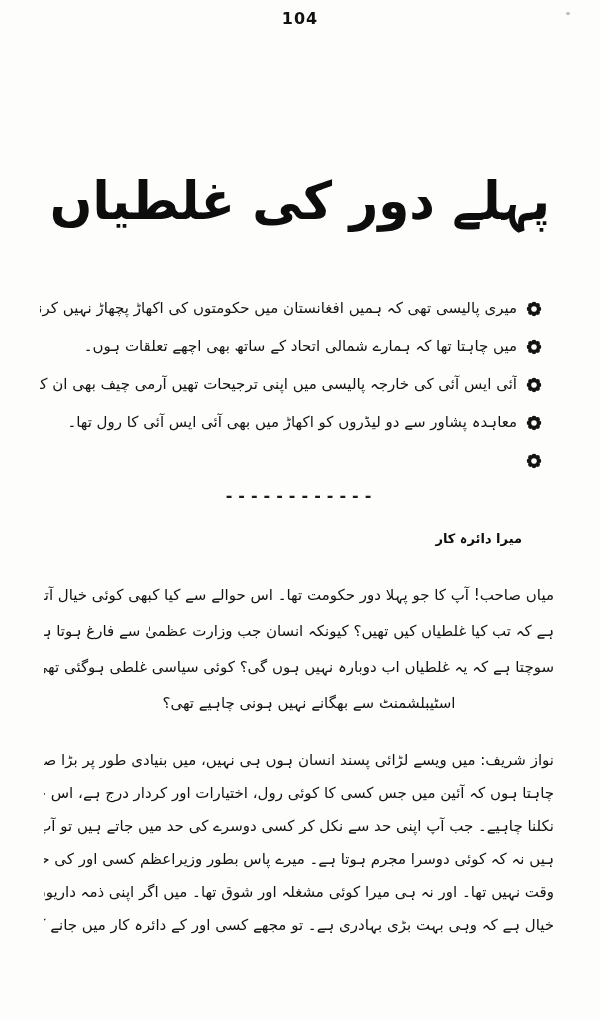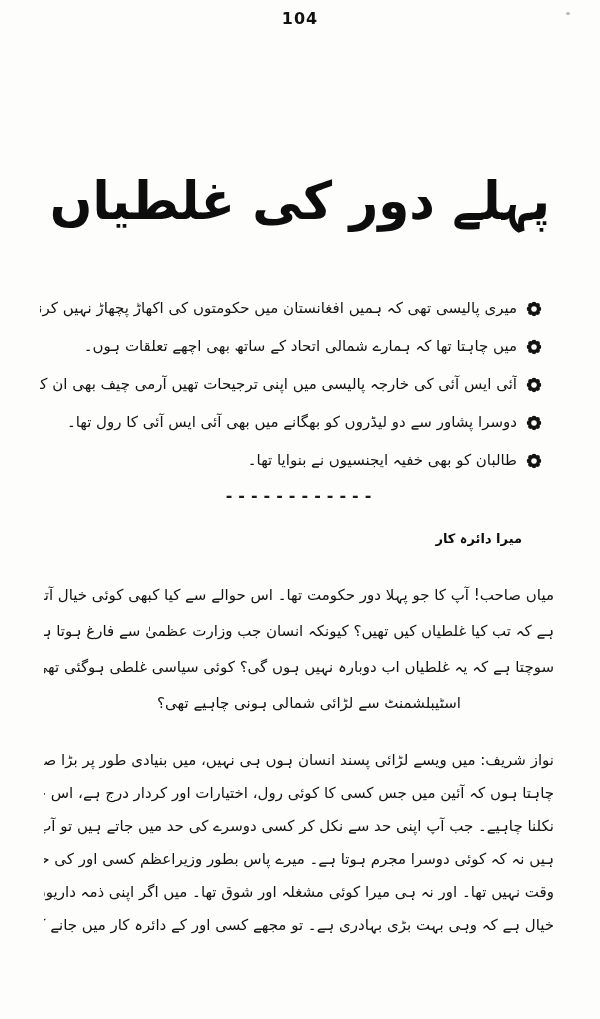--- a/index.html
+++ b/index.html
@@ -168,51 +168,50 @@
           <circle cx="4.3" cy="-4.3" r="3.1"></circle>
           <circle cx="6" cy="0" r="3.1"></circle>
           <circle cx="4.3" cy="4.3" r="3.1"></circle>
         <circle cx="0" cy="6" r="3.1"></circle>
           <circle cx="-4.3" cy="4.3" r="3.1"></circle>
           <circle cx="-6" cy="0" r="3.1"></circle>
           <circle cx="-4.3" cy="-4.3" r="3.1"></circle>
       </g>
       <circle cx="0" cy="0" r="3.2" fill="#fdfdfb"></circle>
     </svg>
-    <span class="bullet-text">دوسرا پشاور سے دو لیڈروں کو بھگانے میں بھی آئی ایس آئی کا رول تھا۔</span>
-  </div>
-
-  <div class="bullet-item">
-    <svg class="bullet-icon" viewBox="-10 -10 20 20" xmlns="http://www.w3.org/2000/svg">
-      <g fill="#141414">
-        <circle cx="0" cy="-6" r="3.1"></circle>
-          <circle cx="4.3" cy="-4.3" r="3.1"></circle>
-          <circle cx="6" cy="0" r="3.1"></circle>
-          <circle cx="4.3" cy="4.3" r="3.1"></circle>
-        <circle cx="0" cy="6" r="3.1"></circle>
-          <circle cx="-4.3" cy="4.3" r="3.1"></circle>
-          <circle cx="-6" cy="0" r="3.1"></circle>
-          <circle cx="-4.3" cy="-4.3" r="3.1"></circle>
-      </g>
-      <circle cx="0" cy="0" r="3.2" fill="#fdfdfb"></circle>
-    </svg>
-    <span class="bullet-text">طالبان کو بھی خفیہ ایجنسیوں نے بنوایا تھا۔</span>
+    <span class="bullet-text">معاہدہ پشاور سے دو لیڈروں کو اکھاڑ میں بھی آئی ایس آئی کا رول تھا۔</span>
+  </div>
+
+  <div class="bullet-item">
+    <svg class="bullet-icon" viewBox="-10 -10 20 20" xmlns="http://www.w3.org/2000/svg">
+      <g fill="#141414">
+        <circle cx="0" cy="-6" r="3.1"></circle>
+          <circle cx="4.3" cy="-4.3" r="3.1"></circle>
+          <circle cx="6" cy="0" r="3.1"></circle>
+          <circle cx="4.3" cy="4.3" r="3.1"></circle>
+        <circle cx="0" cy="6" r="3.1"></circle>
+          <circle cx="-4.3" cy="4.3" r="3.1"></circle>
+          <circle cx="-6" cy="0" r="3.1"></circle>
+          <circle cx="-4.3" cy="-4.3" r="3.1"></circle>
+      </g>
+      <circle cx="0" cy="0" r="3.2" fill="#fdfdfb"></circle>
+    </svg>
   </div>
 
 </div>
 
 <div class="dashed-separator">------------</div>
 
 <div class="section-heading">میرا دائرہ کار</div>
 
 <div class="paragraph para-1">
   <div class="para-line">میاں صاحب! آپ کا جو پہلا دور حکومت تھا۔ اس حوالے سے کیا کبھی کوئی خیال آتا</div>
   <div class="para-line">ہے کہ تب کیا غلطیاں کیں تھیں؟ کیونکہ انسان جب وزارت عظمیٰ سے فارغ ہوتا ہے تو</div>
   <div class="para-line">سوچتا ہے کہ یہ غلطیاں اب دوبارہ نہیں ہوں گی؟ کوئی سیاسی غلطی ہوگئی تھی یا یہ کہ آئندہ</div>
-  <div class="para-line line-center">اسٹیبلشمنٹ سے لڑائی شمالی ہونی چاہیے تھی؟</div>
+  <div class="para-line line-center">اسٹیبلشمنٹ سے بھگانے نہیں ہونی چاہیے تھی؟</div>
 </div>
 
 <div class="paragraph para-2">
   <div class="para-line">نواز شریف: میں ویسے لڑائی پسند انسان ہوں ہی نہیں، میں بنیادی طور پر بڑا صلح پسند ہوں۔ لیکن میں</div>
   <div class="para-line">چاہتا ہوں کہ آئین میں جس کسی کا کوئی رول، اختیارات اور کردار درج ہے، اس حد سے اس کو باہر نہیں</div>
   <div class="para-line">نکلنا چاہیے۔ جب آپ اپنی حد سے نکل کر کسی دوسرے کی حد میں جاتے ہیں تو آپ قصور وار ٹھہرتے</div>
   <div class="para-line">ہیں نہ کہ کوئی دوسرا مجرم ہوتا ہے۔ میرے پاس بطور وزیراعظم کسی اور کی حد (علاقہ) میں جانے کا کوئی</div>
   <div class="para-line">وقت نہیں تھا۔ اور نہ ہی میرا کوئی مشغلہ اور شوق تھا۔ میں اگر اپنی ذمہ داریوں کو ہی پورا کرلوں تو میرا</div>
   <div class="para-line">خیال ہے کہ وہی بہت بڑی بہادری ہے۔ تو مجھے کسی اور کے دائرہ کار میں جانے کی کیا ضرورت ہے۔</div>
 </div>

